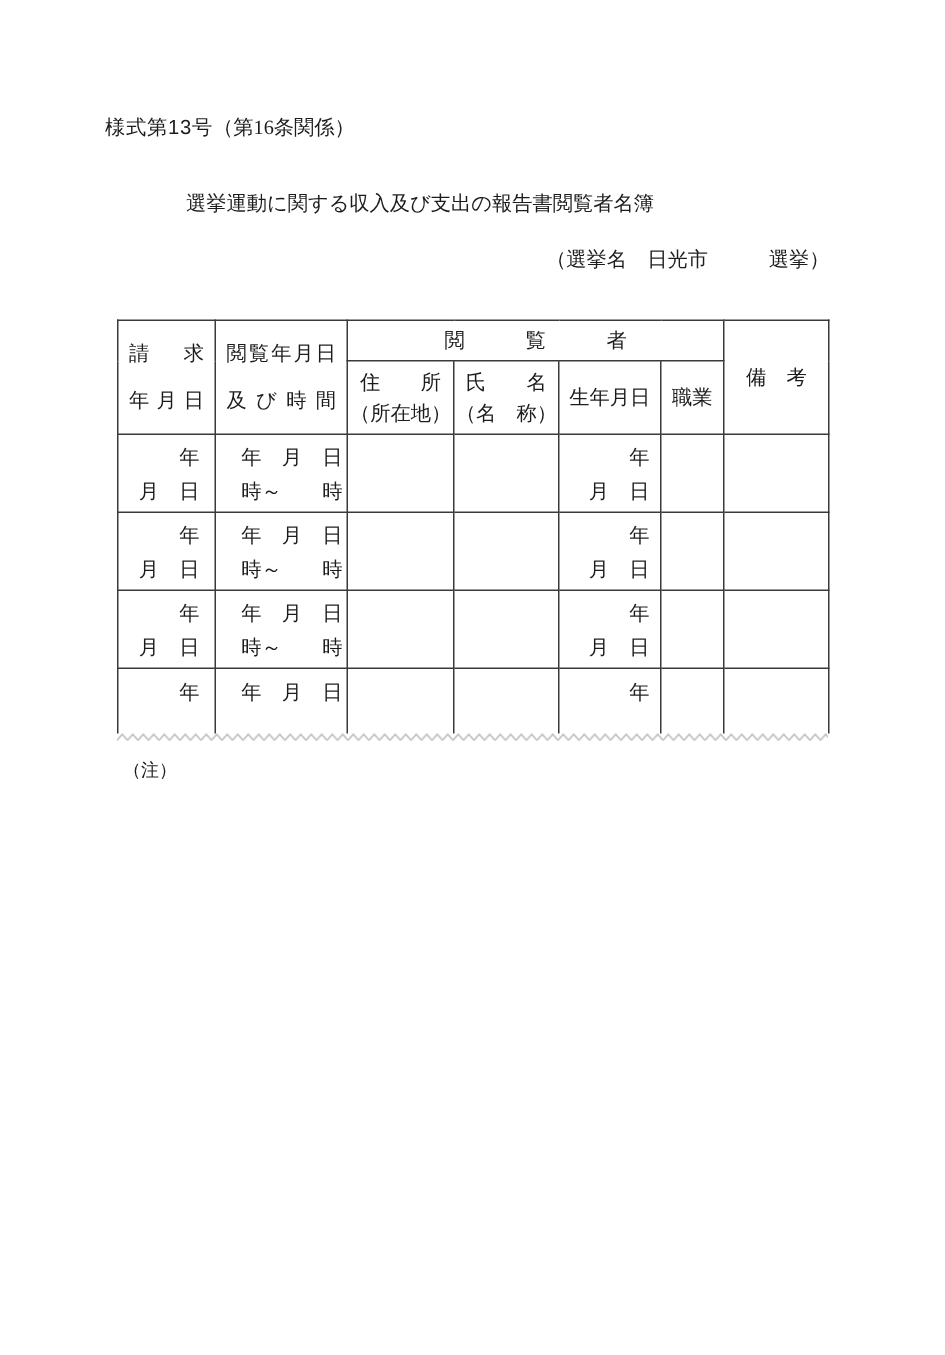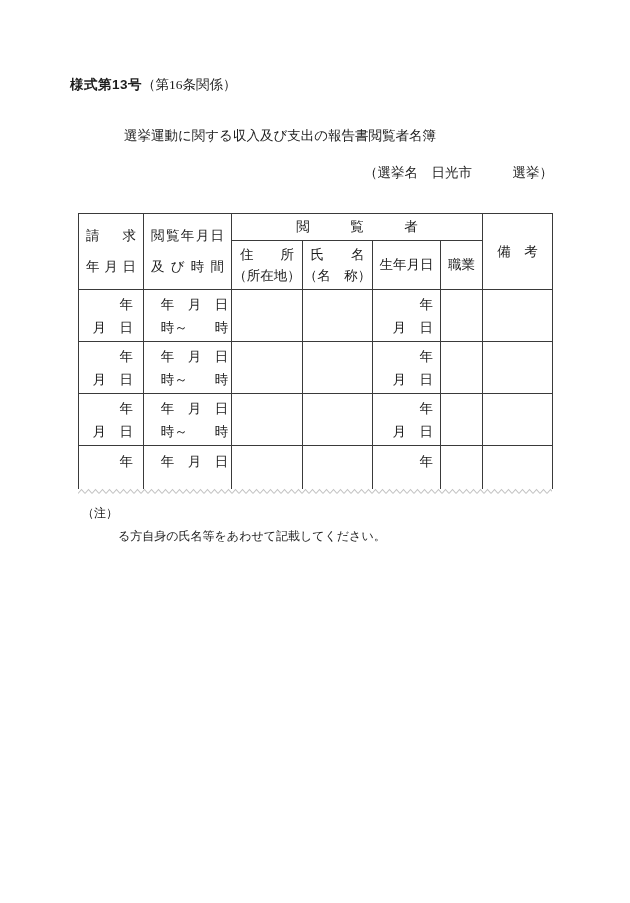--- a/index.html
+++ b/index.html
@@ -11,21 +11,21 @@
     font-family: "Liberation Serif", "DejaVu Serif", serif;
     color: #1c1c1c;
     font-size: 13.5px;
     overflow: hidden;
   }
 
   
   .form-label { position: absolute; left: 70px; top: 76px; white-space: nowrap; }
   .form-number {
     font-family: "Liberation Sans", "DejaVu Sans", sans-serif;
-    font-weight: 700;
+    font-weight: 400;
     letter-spacing: 0.5px;
   }
   .doc-title {
     position: absolute; top: 127px; left: 0; width: 560px;
     text-align: center; white-space: nowrap;
   }
   .election-line { position: absolute; top: 164px; left: 364px; white-space: nowrap; text-align: center; }
 
   
   .table-wrap { position: absolute; left: 78px; top: 213px; width: 474px; }
@@ -244,14 +244,13 @@
       </pattern>
     </defs>
     <rect width="474" height="7" fill="url(#zz)"></rect>
   </svg>
 </div>
 
 <div class="note">
   <div class="note-row">
     <span class="note-label">（注）</span>
   </div>
-  <div class="note-line2">る方自身の氏名等をあわせて記載してください。</div>
 </div>
 
 </body></html>

